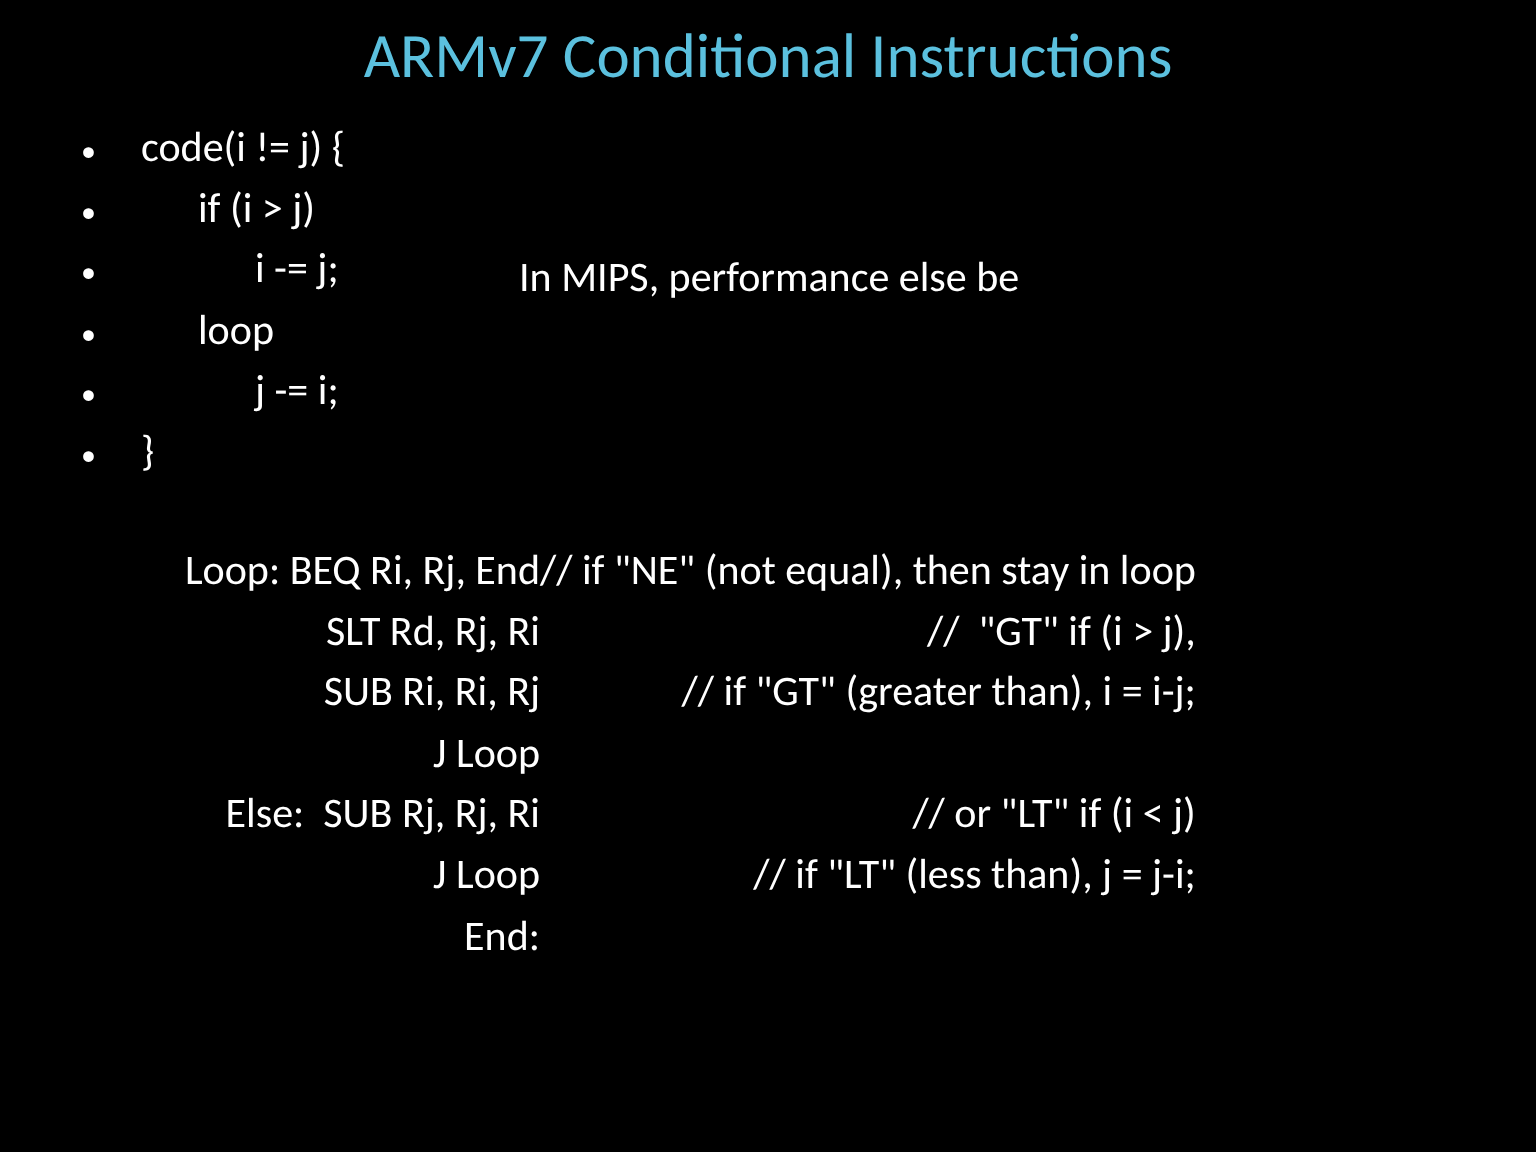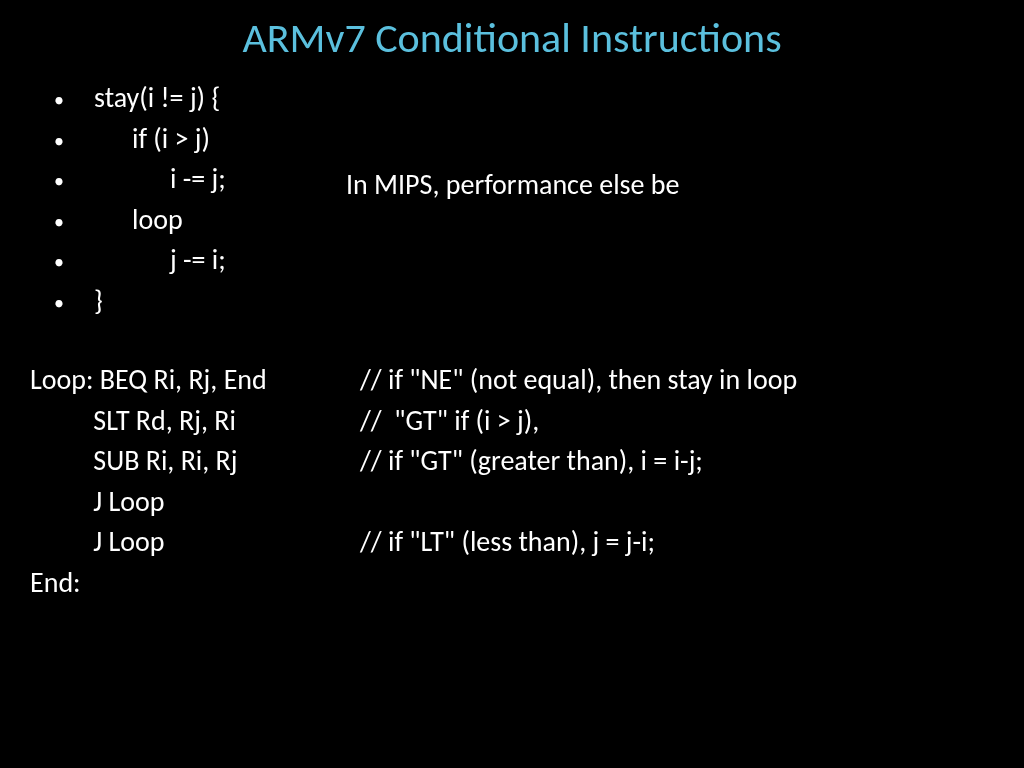--- a/index.html
+++ b/index.html
@@ -58,20 +58,21 @@
     font-size: 28px;
     line-height: 1.35;
     color: #ffffff;
   }
   .asm {
     position: absolute;
     top: 360px;
     left: 30px;
     font-size: 28px;
     line-height: 1.45;
+    text-align: right;
   }
   .asm-row {
     display: flex;
     white-space: pre;
   }
   .asm-left {
     width: 330px;
     flex: 0 0 330px;
   }
   .asm-right {
@@ -81,21 +82,21 @@
 </head>
 <body>
 
 <div class="slide">
 
   <div class="title">ARMv7 Conditional Instructions</div>
 
   <div class="bullets">
     <div class="bullet">
       <span class="dot">•</span>
-      <span class="btxt">stay(i != j) {</span>
+      <span class="btxt">code(i != j) {</span>
     </div>
     <div class="bullet">
       <span class="dot">•</span>
       <span class="btxt">      if (i &gt; j)</span>
     </div>
     <div class="bullet">
       <span class="dot">•</span>
       <span class="btxt">            i -= j;</span>
     </div>
     <div class="bullet">
@@ -127,20 +128,24 @@
     </div>
     <div class="asm-row">
       <span class="asm-left">          SUB Ri, Ri, Rj</span>
       <span class="asm-right">// if "GT" (greater than), i = i-j;</span>
     </div>
     <div class="asm-row">
       <span class="asm-left">          J Loop</span>
       <span class="asm-right"></span>
     </div>
     <div class="asm-row">
+      <span class="asm-left"> Else:  SUB Rj, Rj, Ri</span>
+      <span class="asm-right">// or "LT" if (i &lt; j)</span>
+    </div>
+    <div class="asm-row">
       <span class="asm-left">          J Loop</span>
       <span class="asm-right">// if "LT" (less than), j = j-i;</span>
     </div>
     <div class="asm-row">
       <span class="asm-left">End:</span>
       <span class="asm-right"></span>
     </div>
   </div>
 
 </div>

